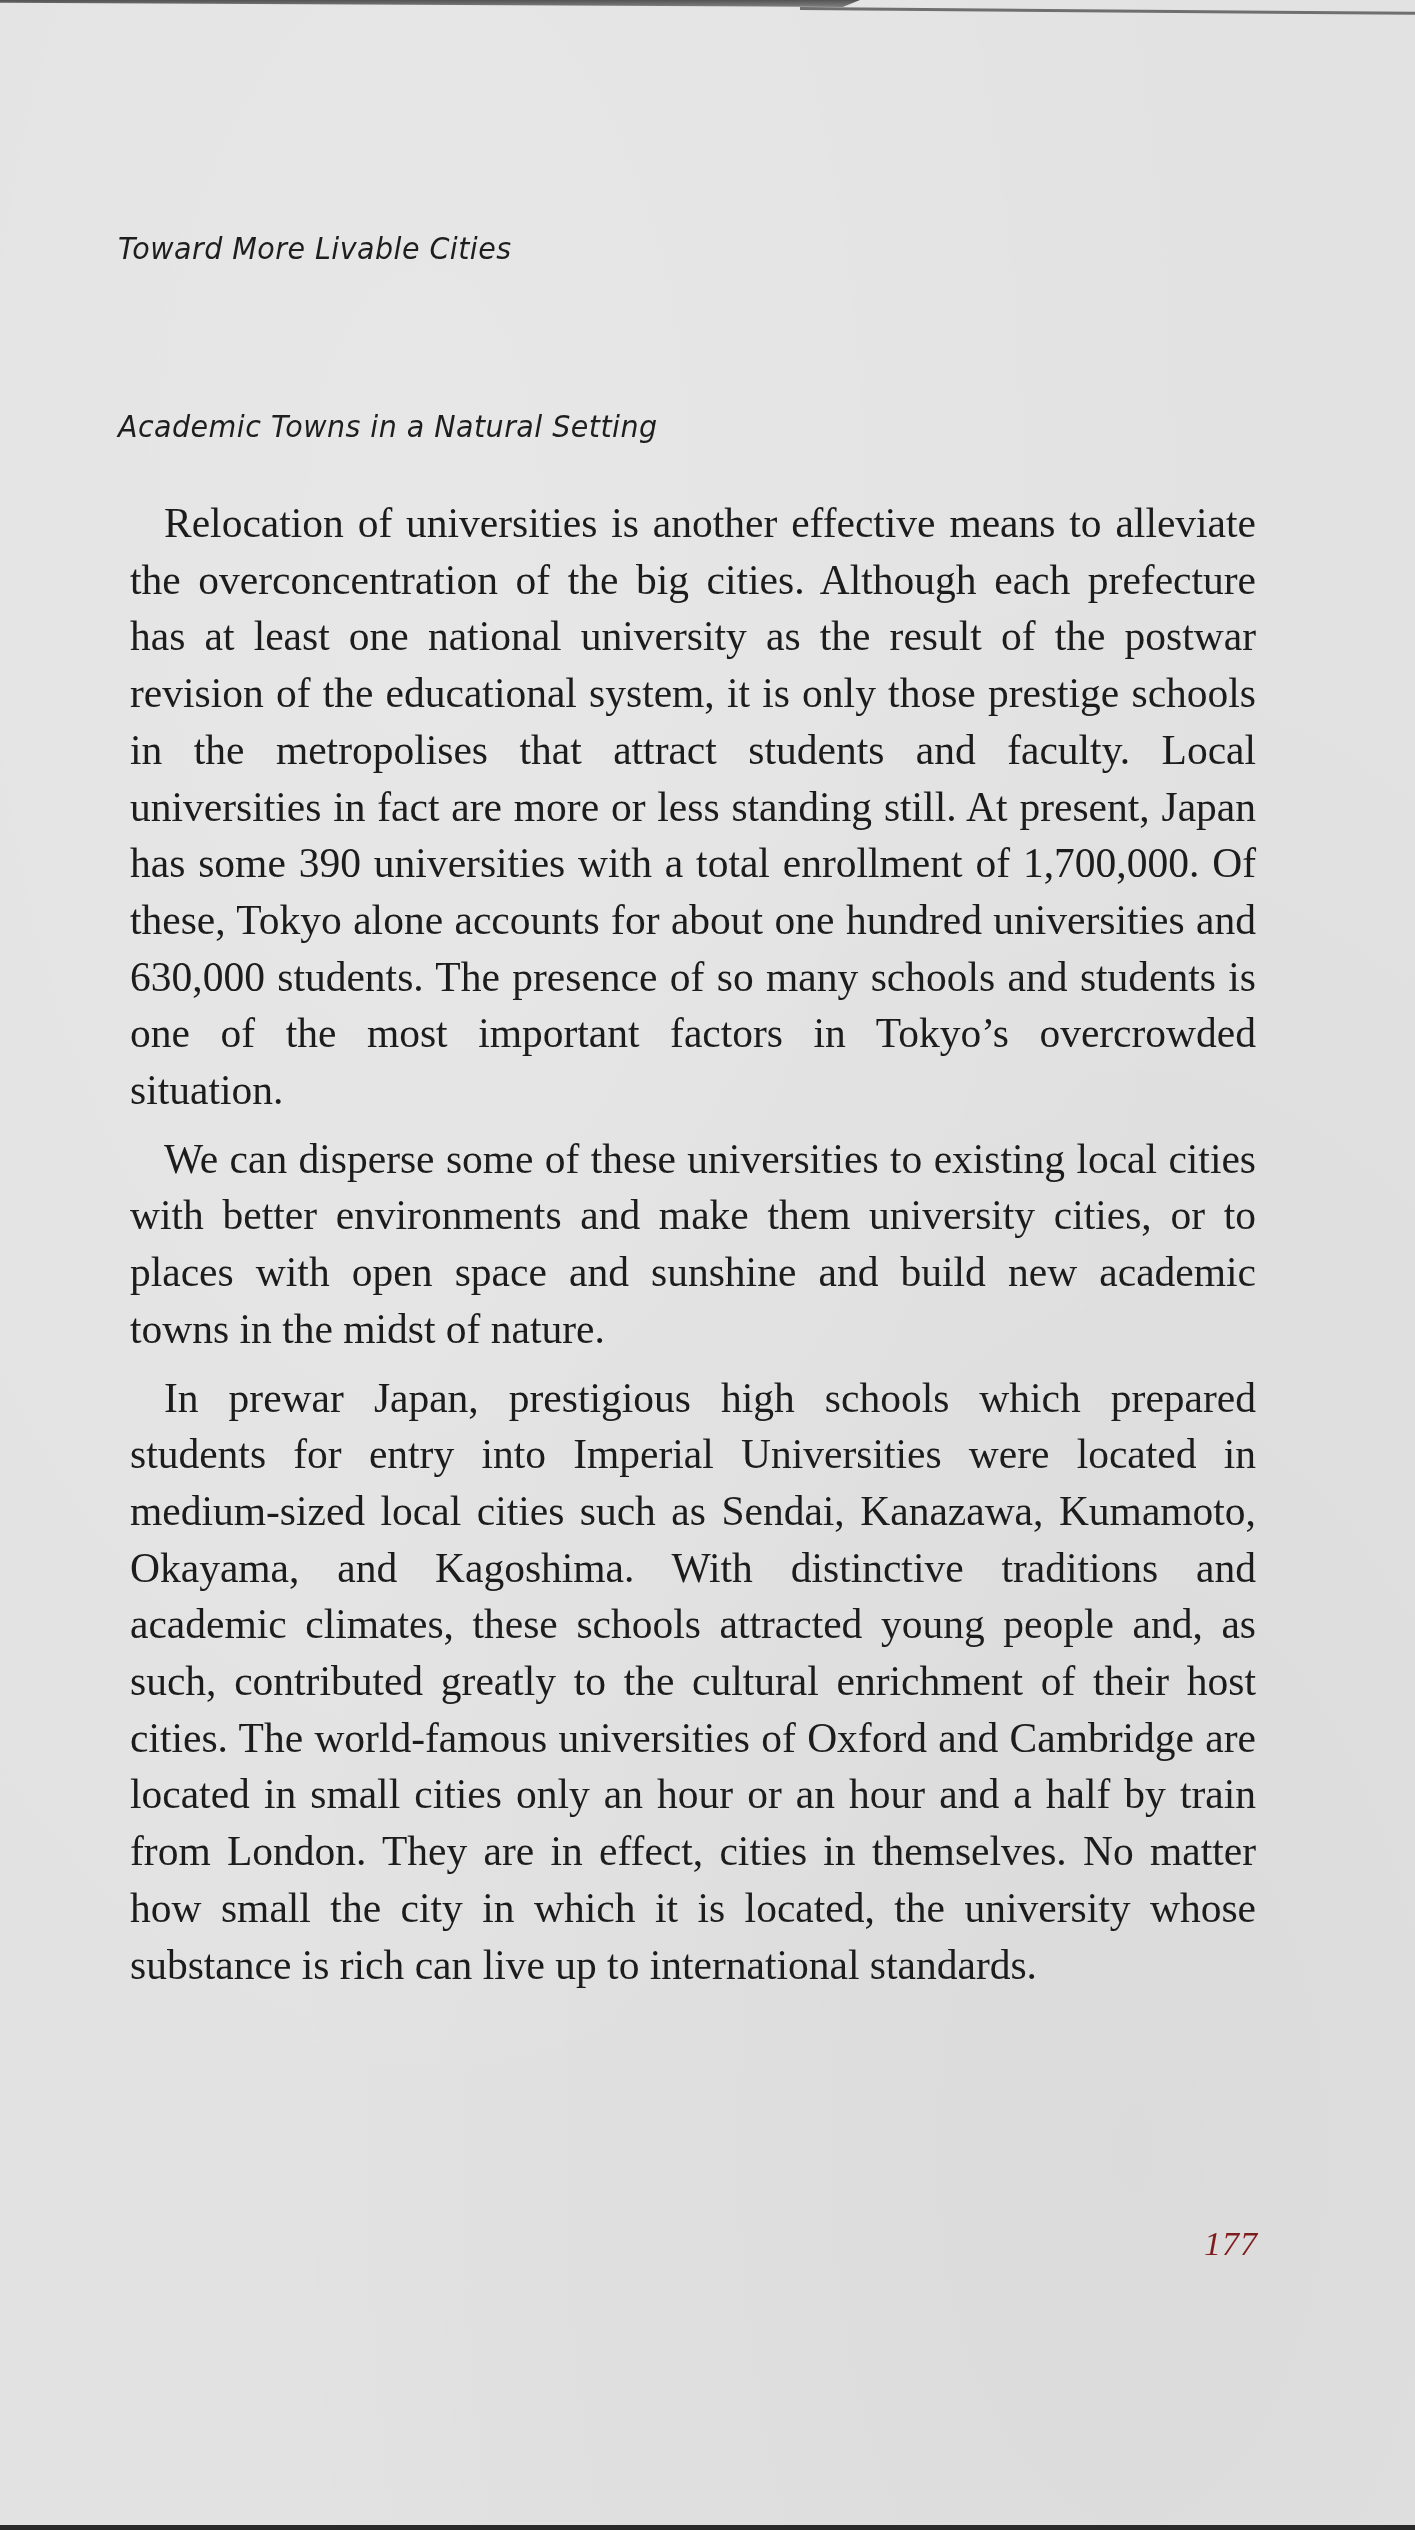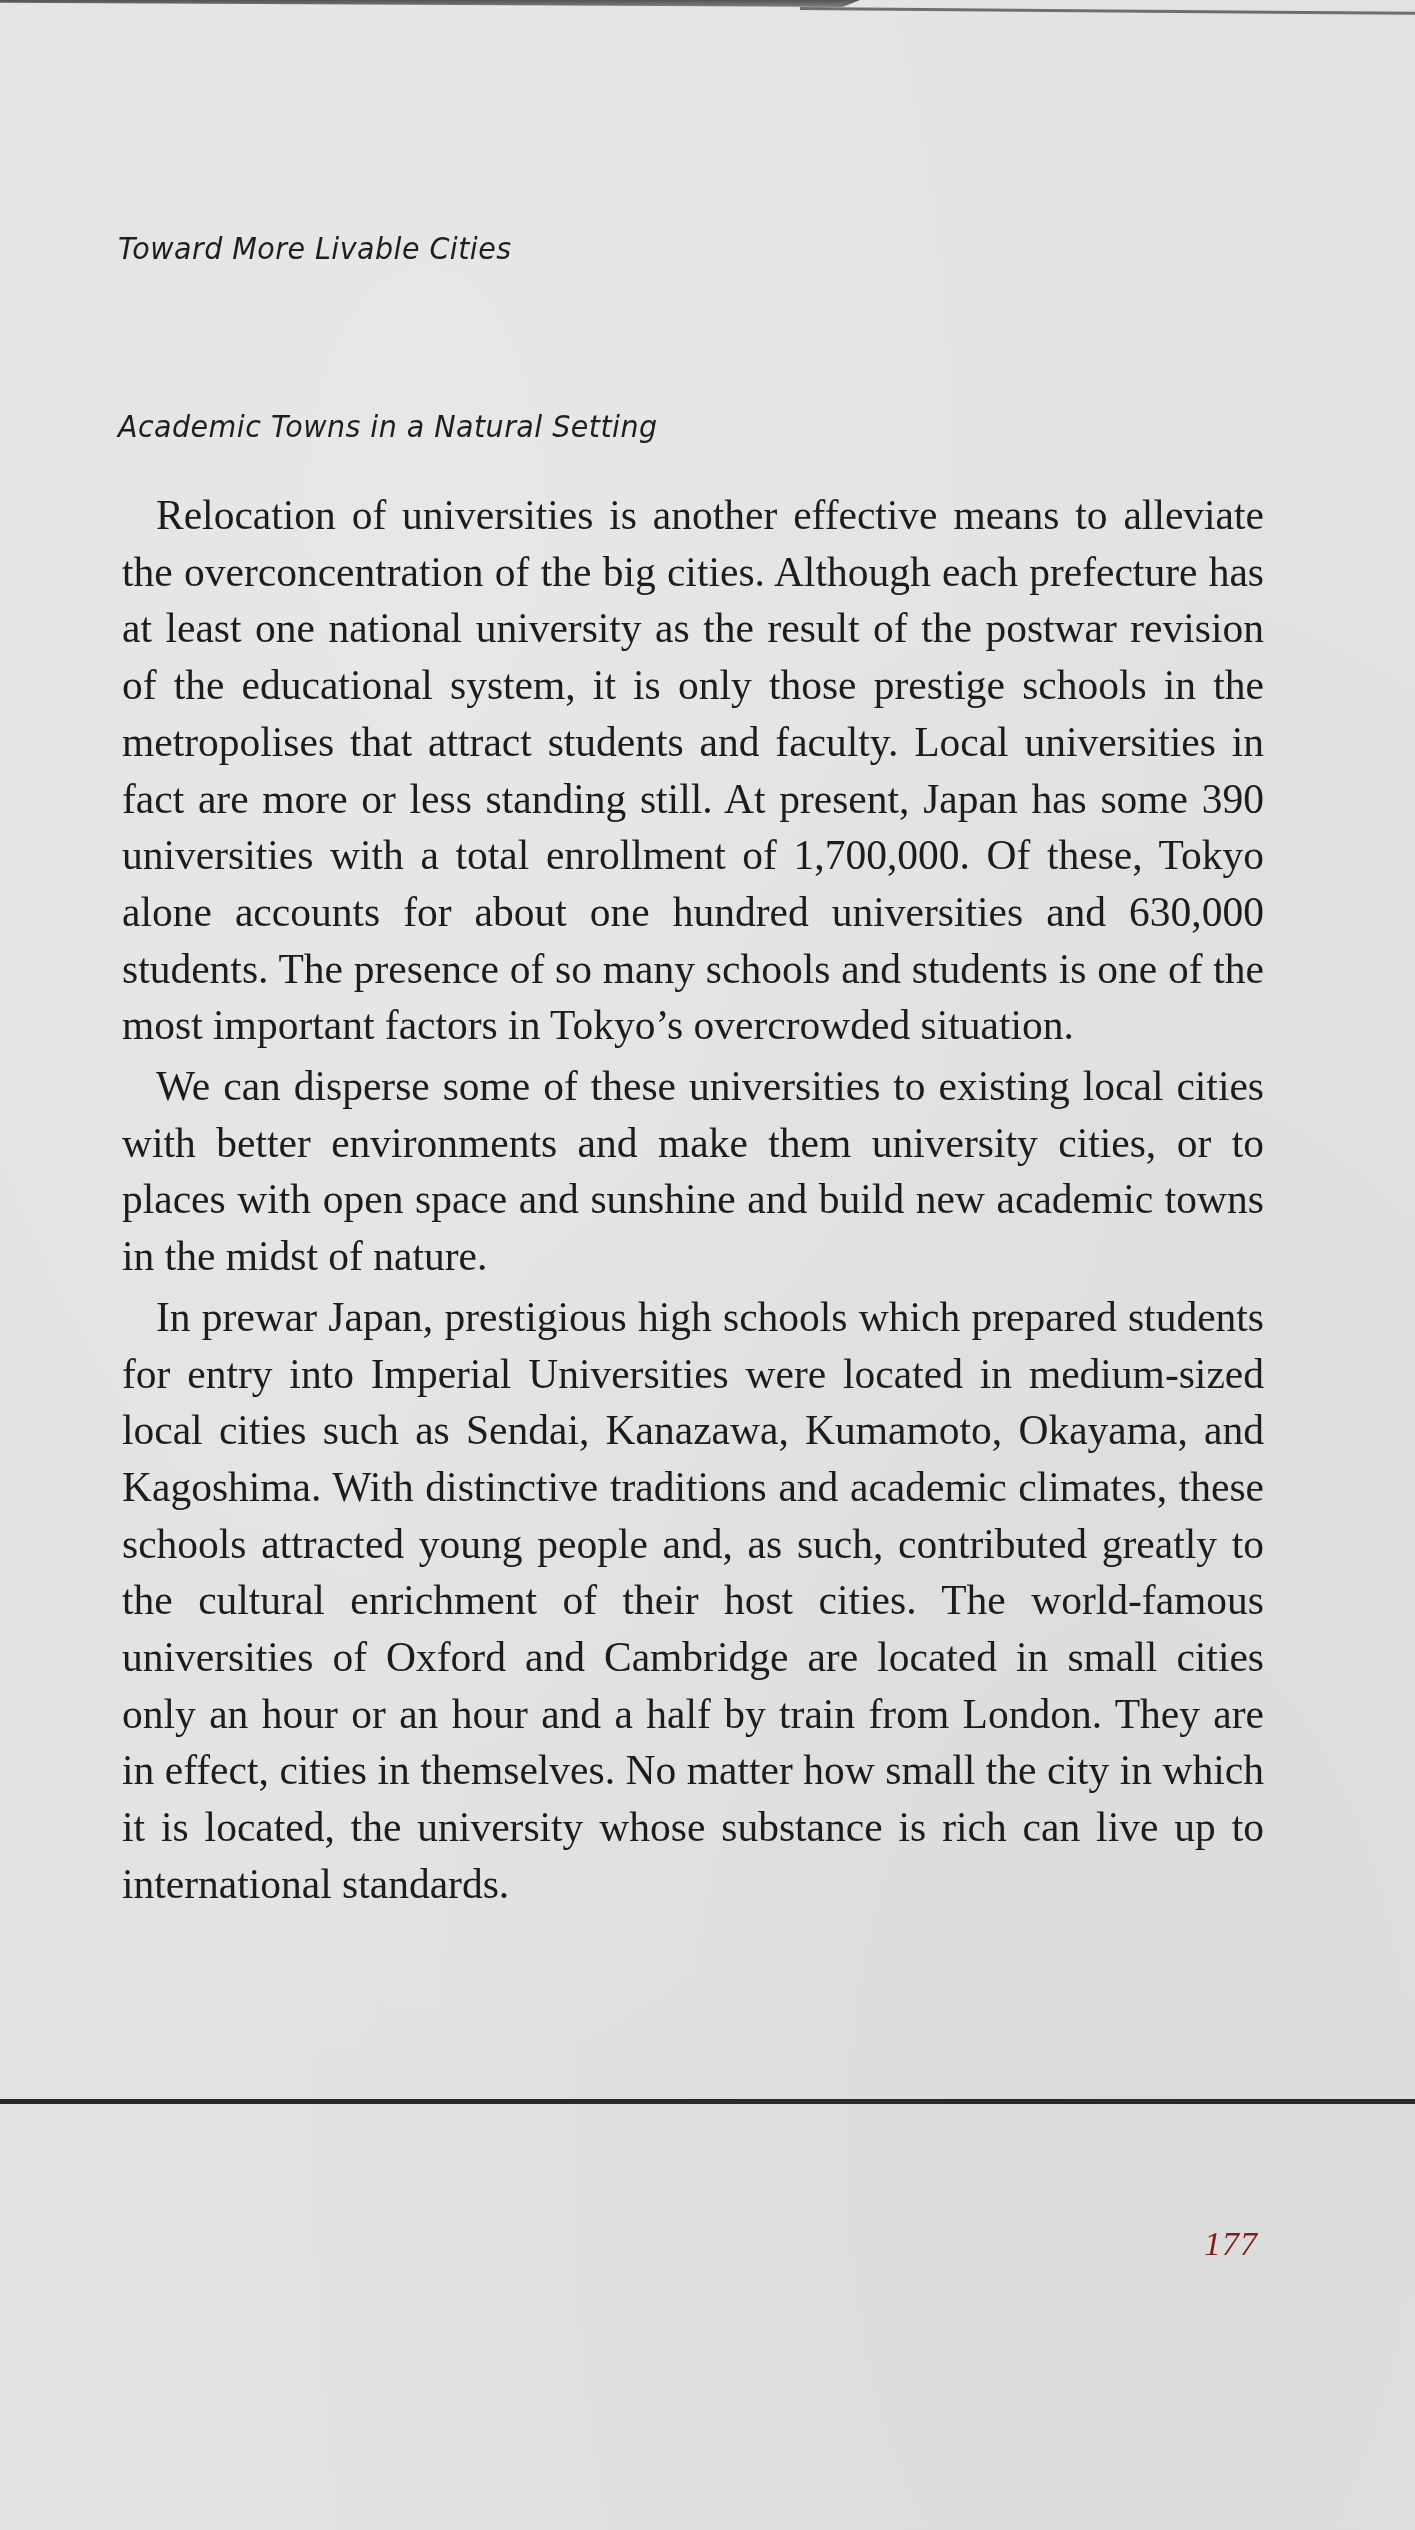--- a/index.html
+++ b/index.html
@@ -13,21 +13,21 @@
       overflow: hidden;
       background: #e2e2e2;
       background-image:
         radial-gradient(ellipse at 30% 20%, rgba(255,255,255,0.18), rgba(255,255,255,0) 60%),
         radial-gradient(ellipse at 80% 85%, rgba(0,0,0,0.03), rgba(0,0,0,0) 55%);
     }
     .page {
       position: absolute;
       left: 0; top: 0;
       width: 1415px;
-      height: 2104px;
+      height: 2530px;
     }
     
     .top-edge {
       position: absolute;
       left: 0; top: 0;
       width: 1415px;
       height: 22px;
     }
     .top-edge .shade {
       position: absolute;
@@ -88,21 +88,21 @@
       top: 483px;
       width: 1150px;
       font-family: "Liberation Serif", "DejaVu Serif", serif;
       font-size: 41.5px;
       line-height: 56.7px;
       color: #1c1c1c;
       text-align: justify;
       hyphens: manual;
     }
     .body-text p {
-      margin: 4px;
+      margin: 12px;
       text-indent: 34px;
     }
     .folio {
       position: absolute;
       left: 1204px;
       top: 2225px;
       font-family: "Liberation Serif", "DejaVu Serif", serif;
       font-style: italic;
       font-size: 34px;
       color: #7f1d1d;

